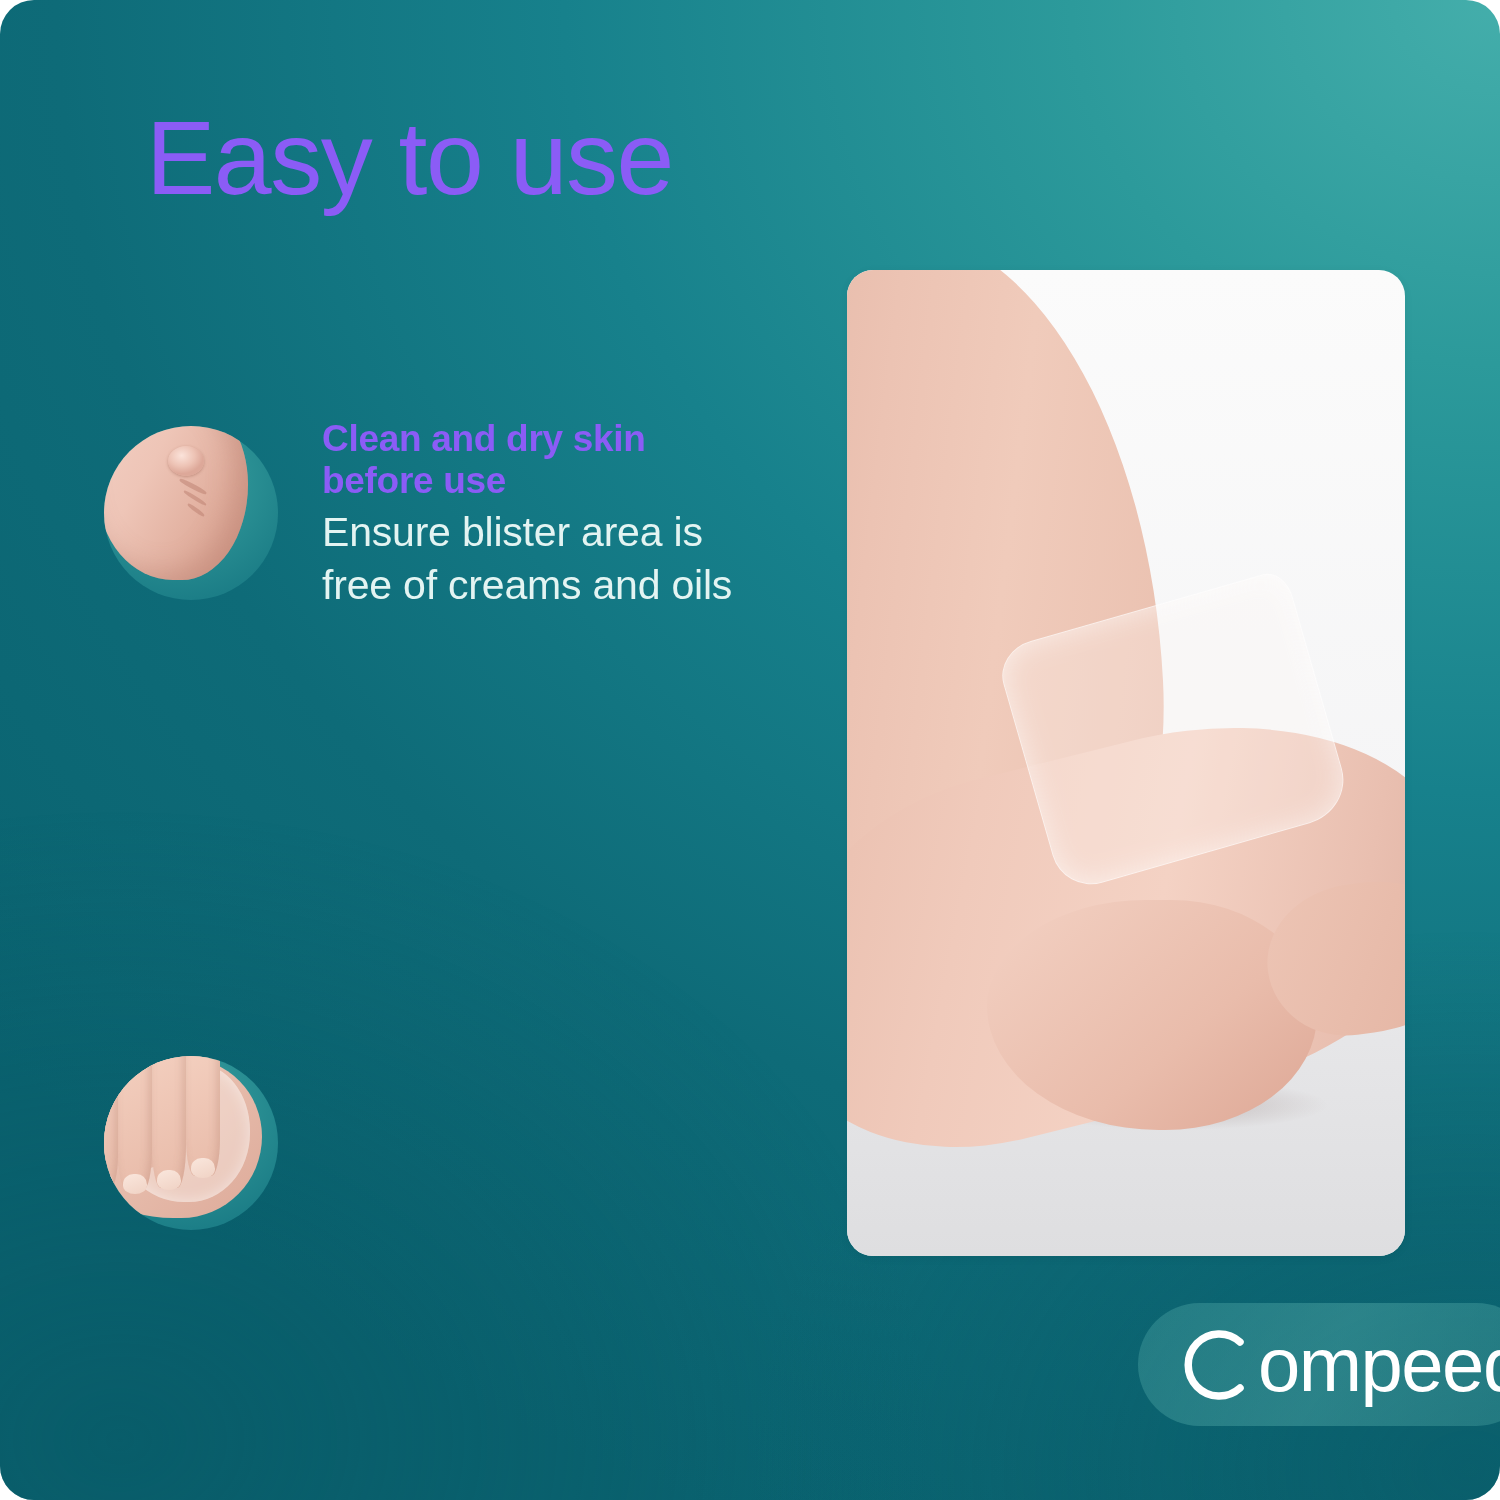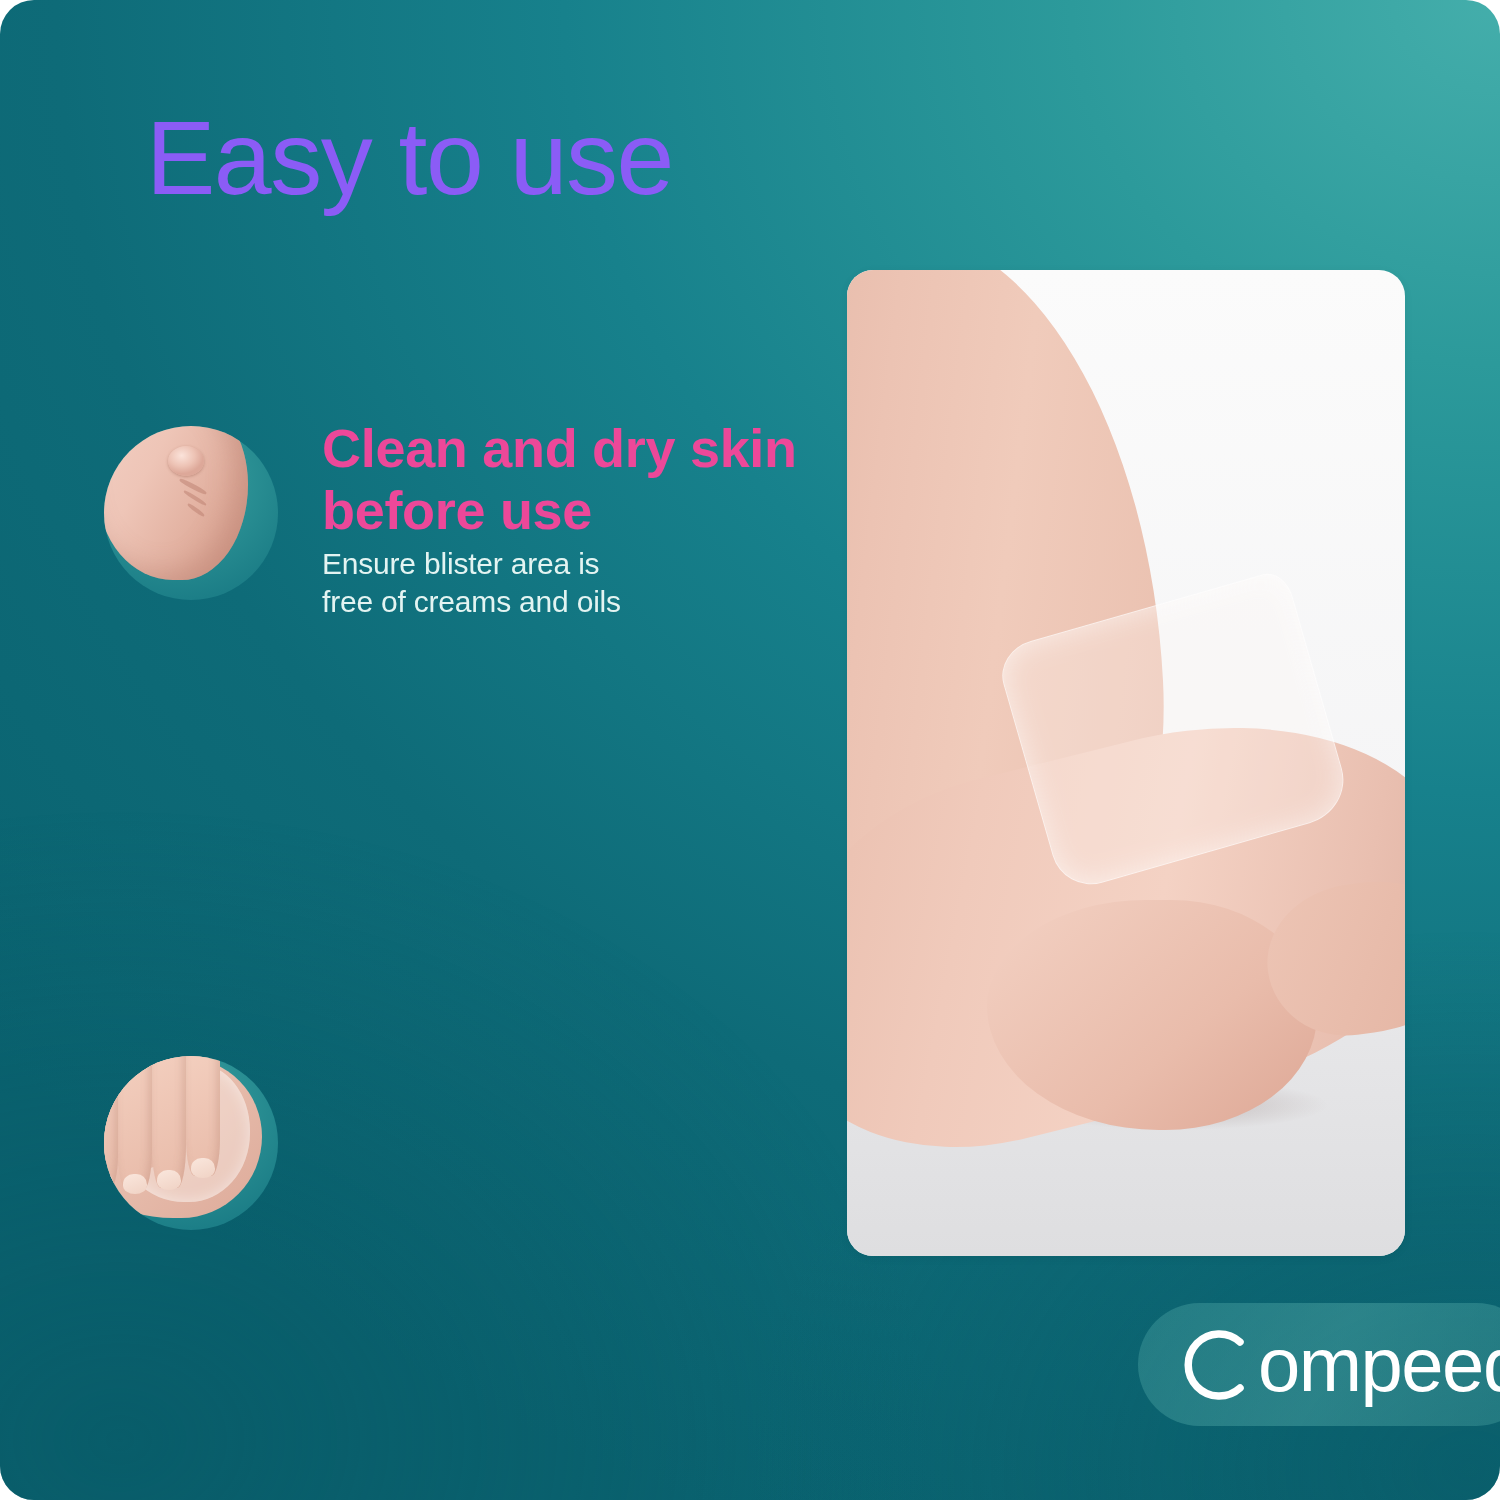--- a/index.html
+++ b/index.html
@@ -71,30 +71,30 @@
     height: 174px;
     border-radius: 50%;
     overflow: hidden;
     background: radial-gradient(75% 70% at 42% 30%, #3fa8a6 0%, #2a8f93 55%, #1c7e87 100%);
   }
   .step-text {
     padding-left: 36px;
     flex: 1 1 auto;
   }
   .step-title {
-    font-size: 54px;
+    font-size: 37px;
     line-height: 1.14;
     font-weight: 700;
-    color: #ec4899;
+    color: #8b5cf6;
     letter-spacing: -0.3px;
     margin: 0 0 4px 0;
     white-space: pre-line;
   }
   .step-desc {
-    font-size: 30px;
+    font-size: 41px;
     line-height: 1.28;
     font-weight: 400;
     color: #e3f4f2;
     letter-spacing: -0.2px;
     margin: 0;
     white-space: pre-line;
   }
 
   #step-1 { top: 418px; }
   #step-2 { top: 736px; }

